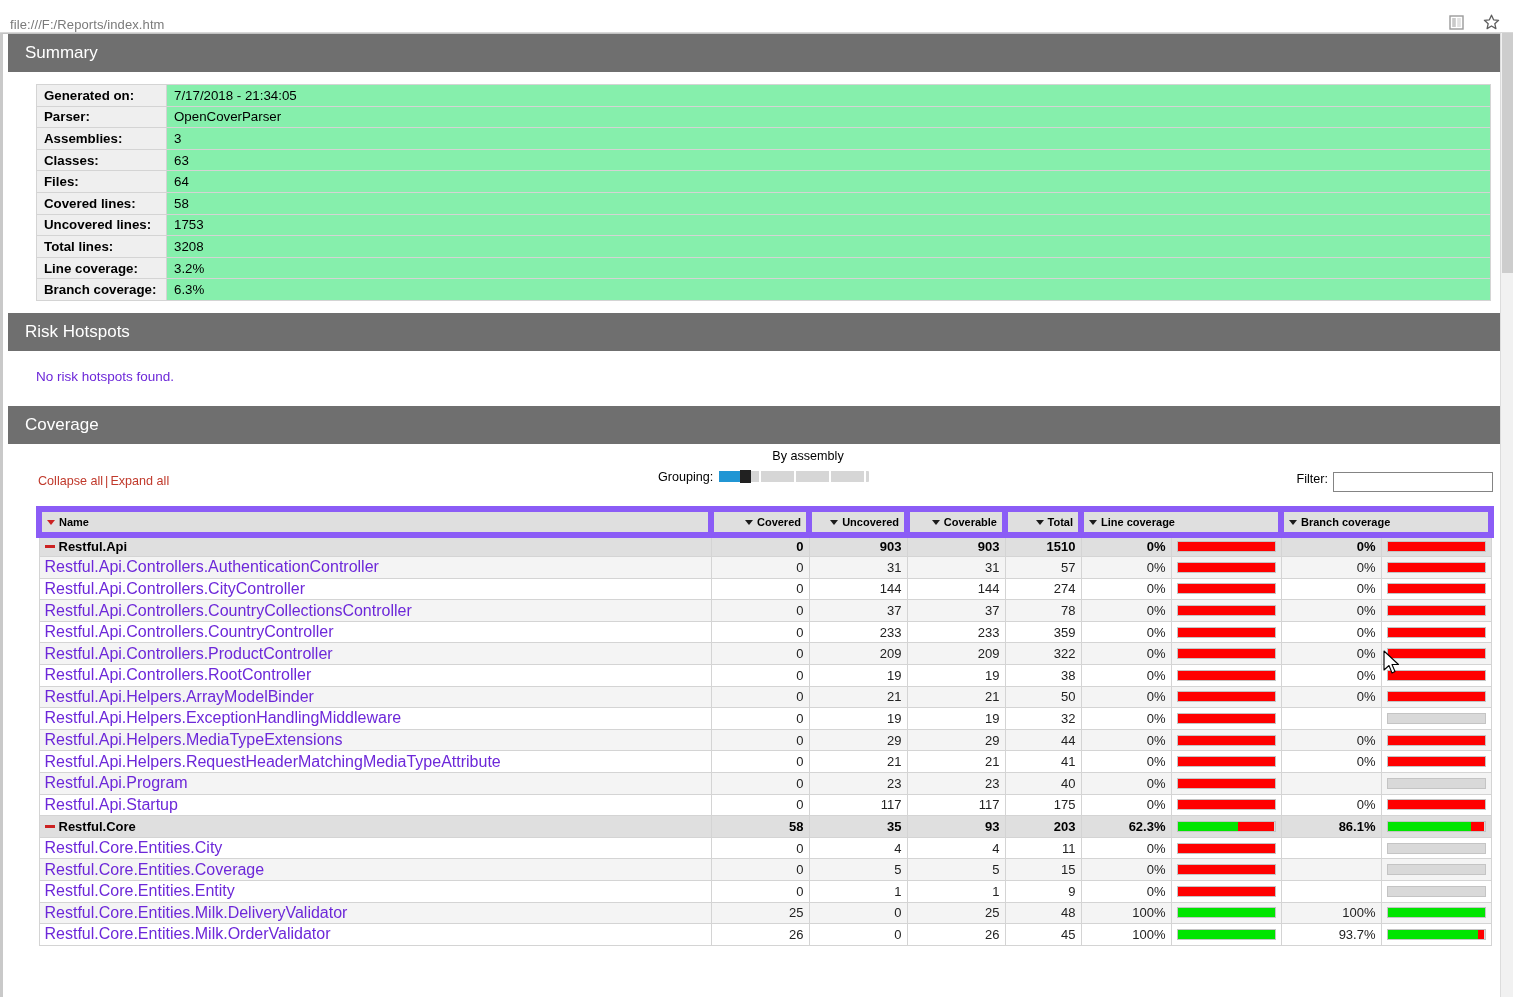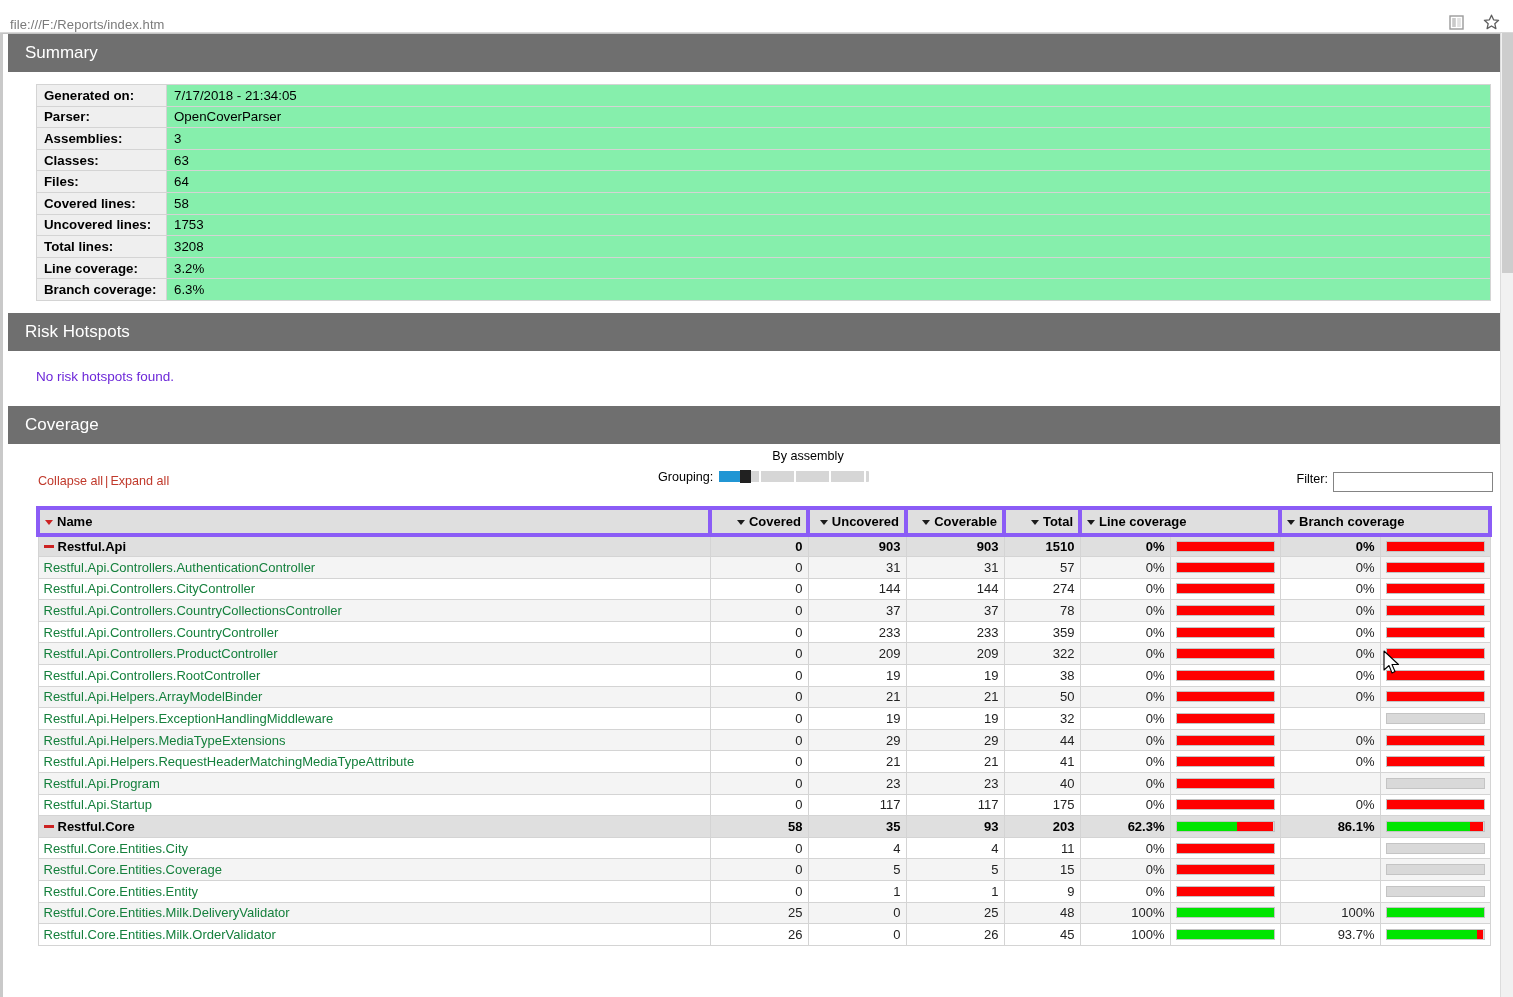--- a/index.html
+++ b/index.html
@@ -149,22 +149,22 @@
   
   .cov-table-wrap { padding: 0 12px 8px 28px; }
   table.coverage {
     border-collapse: collapse;
     width: 1456px;
     font-size: 13px;
     table-layout: fixed;
   }
   table.coverage th {
     background: #dfdfdf;
-    border: 4px solid #8b5cf6;
-    font-size: 13px;
+    border: 6px solid #8b5cf6;
+    font-size: 11px;
     font-weight: bold;
     color: #000;
     height: 21px;
     padding: 4px 5px;
     white-space: nowrap;
   }
   table.coverage th.name-col { text-align: left; width: 672px; }
   table.coverage th.num { text-align: right; width: 98px; }
   table.coverage th.pct { text-align: right; width: 96px; }
   table.coverage th.bar { width: 110px; border-left: none; }
@@ -185,23 +185,23 @@
   tr.row-odd  td { background: #ffffff; }
   tr.row-even td { background: #f4f4f4; }
   tr.group-row td {
     background: #dfdfdf;
     font-weight: bold;
     color: #000;
   }
   tr.group-row td.name-cell { color: #000; }
 
   td.name-cell a {
-    color: #15803d;
+    color: #6d28d9;
     text-decoration: none;
-    font-size: 13px;
+    font-size: 16px;
   }
 
   
   .arrow {
     display: inline-block;
     width: 0; height: 0;
     border-left: 4.5px solid transparent;
     border-right: 4.5px solid transparent;
     border-top: 5px solid #1b1b1b;
     margin-right: 4px;

